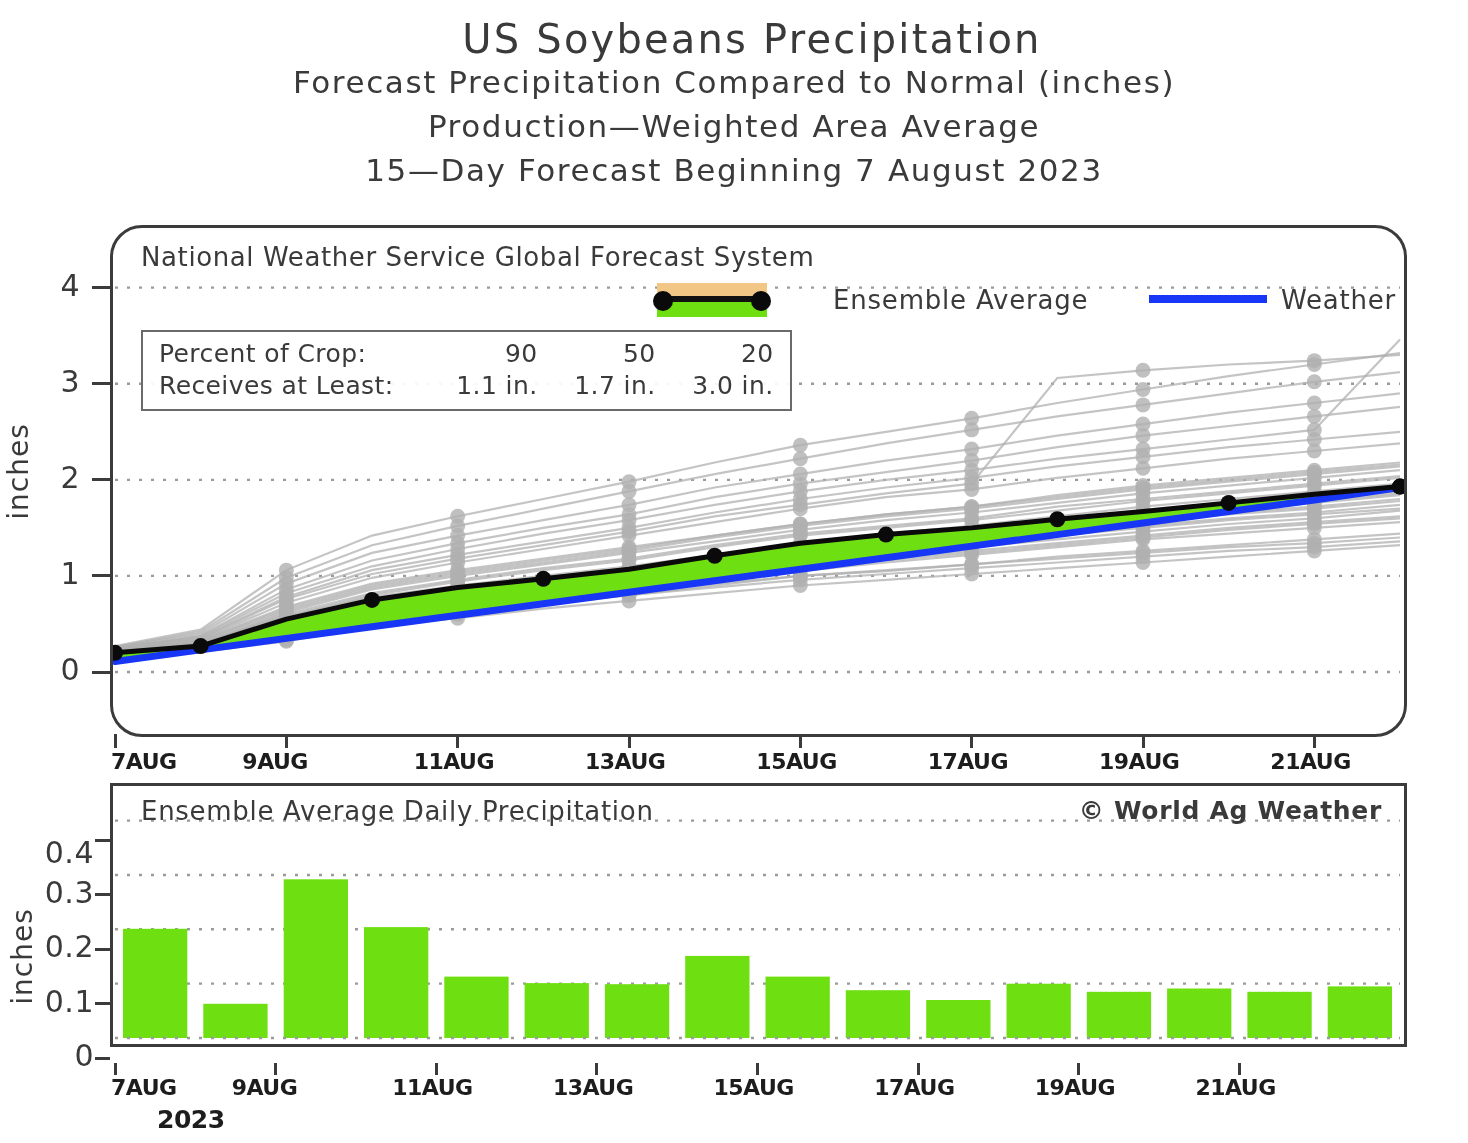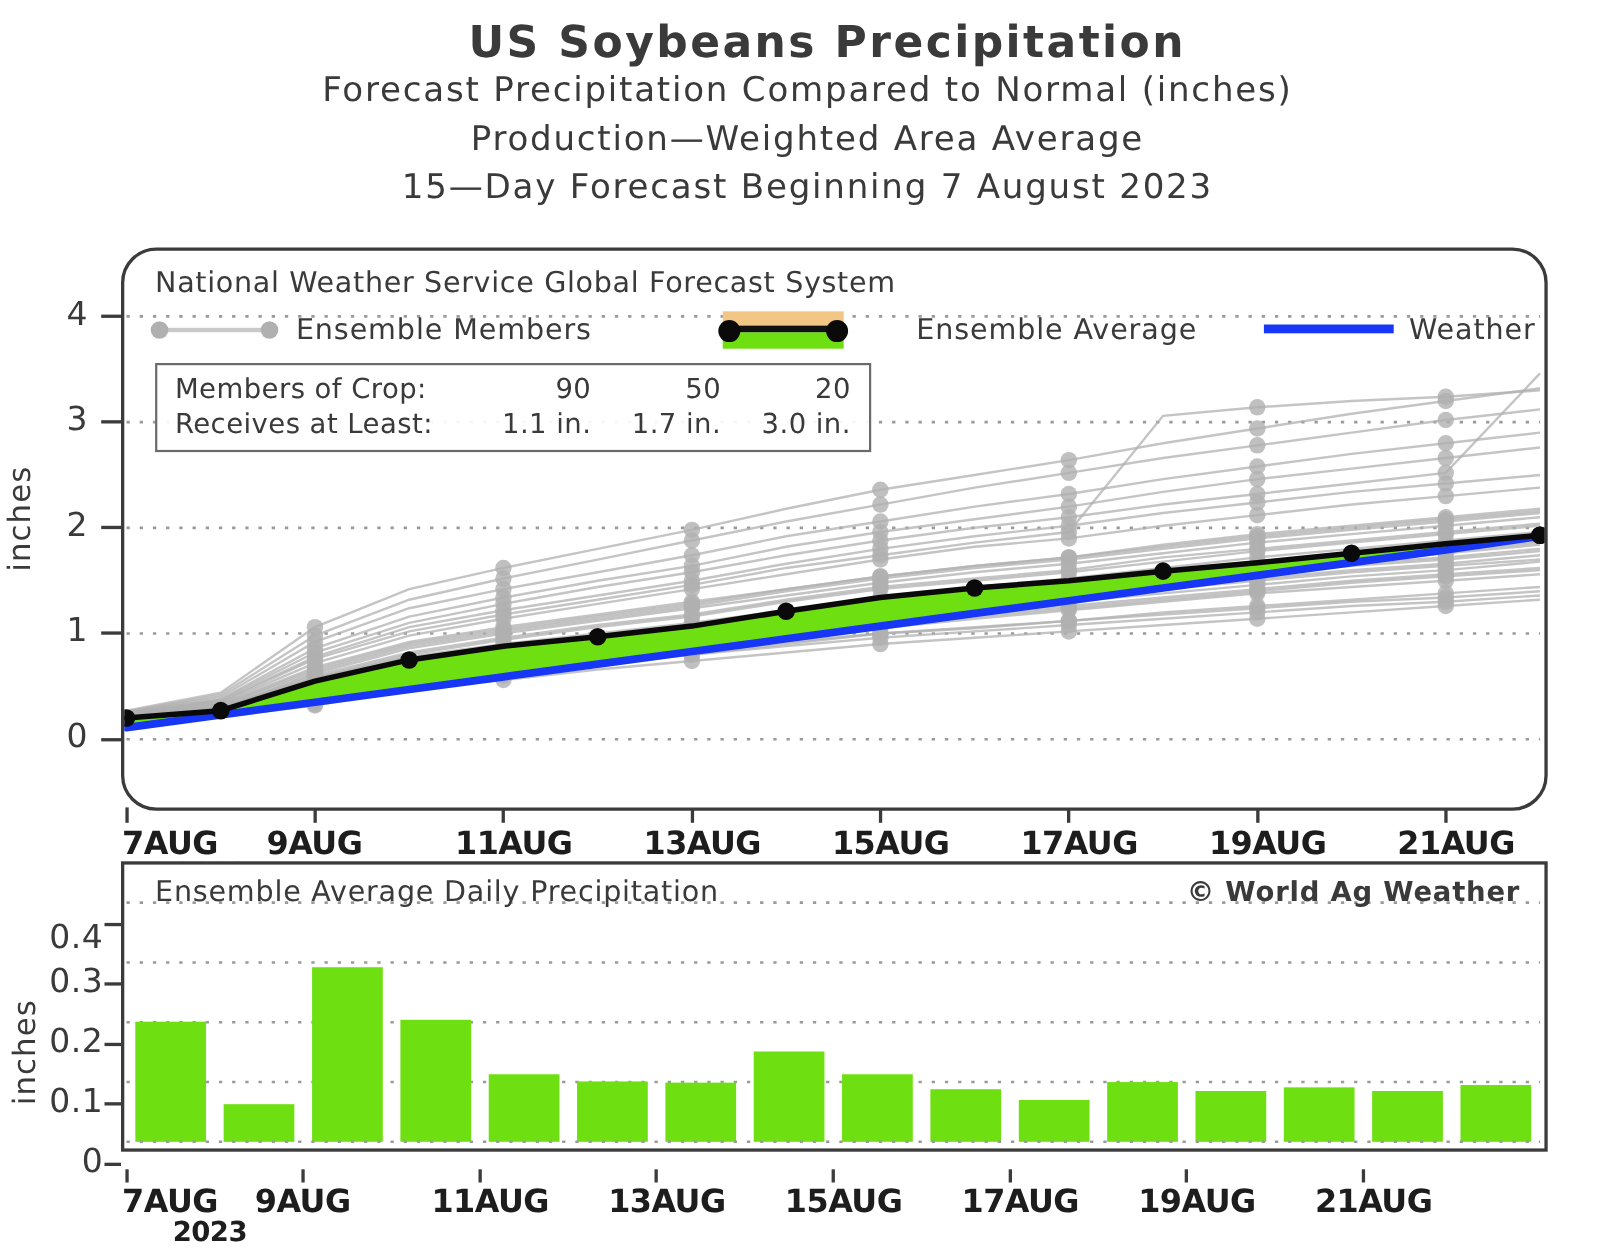--- a/index.html
+++ b/index.html
@@ -9,21 +9,21 @@
     color:#333333;
     overflow:hidden;
     position:relative;
   }
   #root{position:absolute;left:0;top:0;width:1468px;height:1143px;}
 
   
   .titles{position:absolute;left:0;top:0;width:1468px;text-align:center;}
   .title-main{
     font-size:40px;letter-spacing:2.2px;color:#3a3a3a;
-    line-height:1.05;margin-top:18px;font-weight:700;margin-left:36px;
+    line-height:1.05;margin-top:18px;font-weight:400;margin-left:36px;
   }
   .title-sub{
     font-size:31px;letter-spacing:1.6px;color:#3a3a3a;
     line-height:1.42;font-weight:400;
   }
 
   
   .panel{position:absolute;box-sizing:border-box;border:3px solid #3b3b3b;background:#fff;}
   #panel-top{left:110px;top:225px;width:1297px;height:512px;border-radius:32px;}
   #panel-bottom{left:110px;top:783px;width:1297px;height:264px;}
@@ -36,21 +36,21 @@
     transform-origin:50% 50%;transform:rotate(-90deg);white-space:nowrap;
   }
   #ylabel-top{left:-42px;top:455px;width:120px;text-align:center;}
   #ylabel-bottom{left:-38px;top:940px;width:120px;text-align:center;}
 
   .ytick{
     position:absolute;font-size:30px;color:#3a3a3a;text-align:right;
     letter-spacing:0.5px;white-space:nowrap;
   }
   .xtick{
-    position:absolute;font-size:29px;color:#1d1d1d;white-space:nowrap;
+    position:absolute;font-size:22px;color:#1d1d1d;white-space:nowrap;
     font-weight:700;letter-spacing:-0.5px;
   }
   .xtick-year{
     position:absolute;font-size:25px;color:#1d1d1d;white-space:nowrap;
     font-weight:700;letter-spacing:-0.5px;margin-left:48px;
   }
   .tickmark{position:absolute;background:#3b3b3b;}
 
   
   .legend-title{
@@ -417,28 +417,20 @@
         <circle cx="944.3333333333333" cy="291.2217391304348" r="8" fill="#0a0a0a"></circle>
         <circle cx="1115.6666666666667" cy="274.88695652173914" r="8" fill="#0a0a0a"></circle>
         <circle cx="1287" cy="258.5521739130435" r="8" fill="#0a0a0a"></circle>
         <circle cx="2" cy="424.7826086956522" r="8" fill="#0a0a0a"></circle>
         <circle cx="1287" cy="258.5521739130435" r="8" fill="#0a0a0a"></circle>
       </svg>
 
     <div class="legend-title">National Weather Service Global Forecast System</div>
 
     <div class="legend-row">
-      <div class="legend-item" style="left:0px;">
-        <span class="swatch-members">
-          <span class="ln"></span>
-            <span class="dot l"></span>
-            <span class="dot r"></span>
-        </span>
-        <span class="legend-text">Ensemble Members</span>
-      </div>
 
       <div class="legend-item" style="left:516px;gap:48px;">
         <span class="swatch-avg">
           <span class="top"></span>
             <span class="bot"></span>
             <span class="ln"></span>
           <span class="dot l"></span>
             <span class="dot r"></span>
         </span>
         <span class="legend-text">Ensemble Average</span>
@@ -449,21 +441,21 @@
             <span class="ln"></span>
           </span>
         <span class="legend-text">Weather</span>
       </div>
     </div>
 
     <div class="crop-box">
       <table>
         <tbody>
             <tr>
-          <td class="lab">Members of Crop:</td>
+          <td class="lab">Percent of Crop:</td>
           <td class="val">90</td>
           <td class="val">50</td>
           <td class="val">20</td>
         </tr>
         <tr>
           <td class="lab">Receives at Least:</td>
           <td class="val">1.1 in.</td>
           <td class="val">1.7 in.</td>
           <td class="val">3.0 in.</td>
         </tr>

